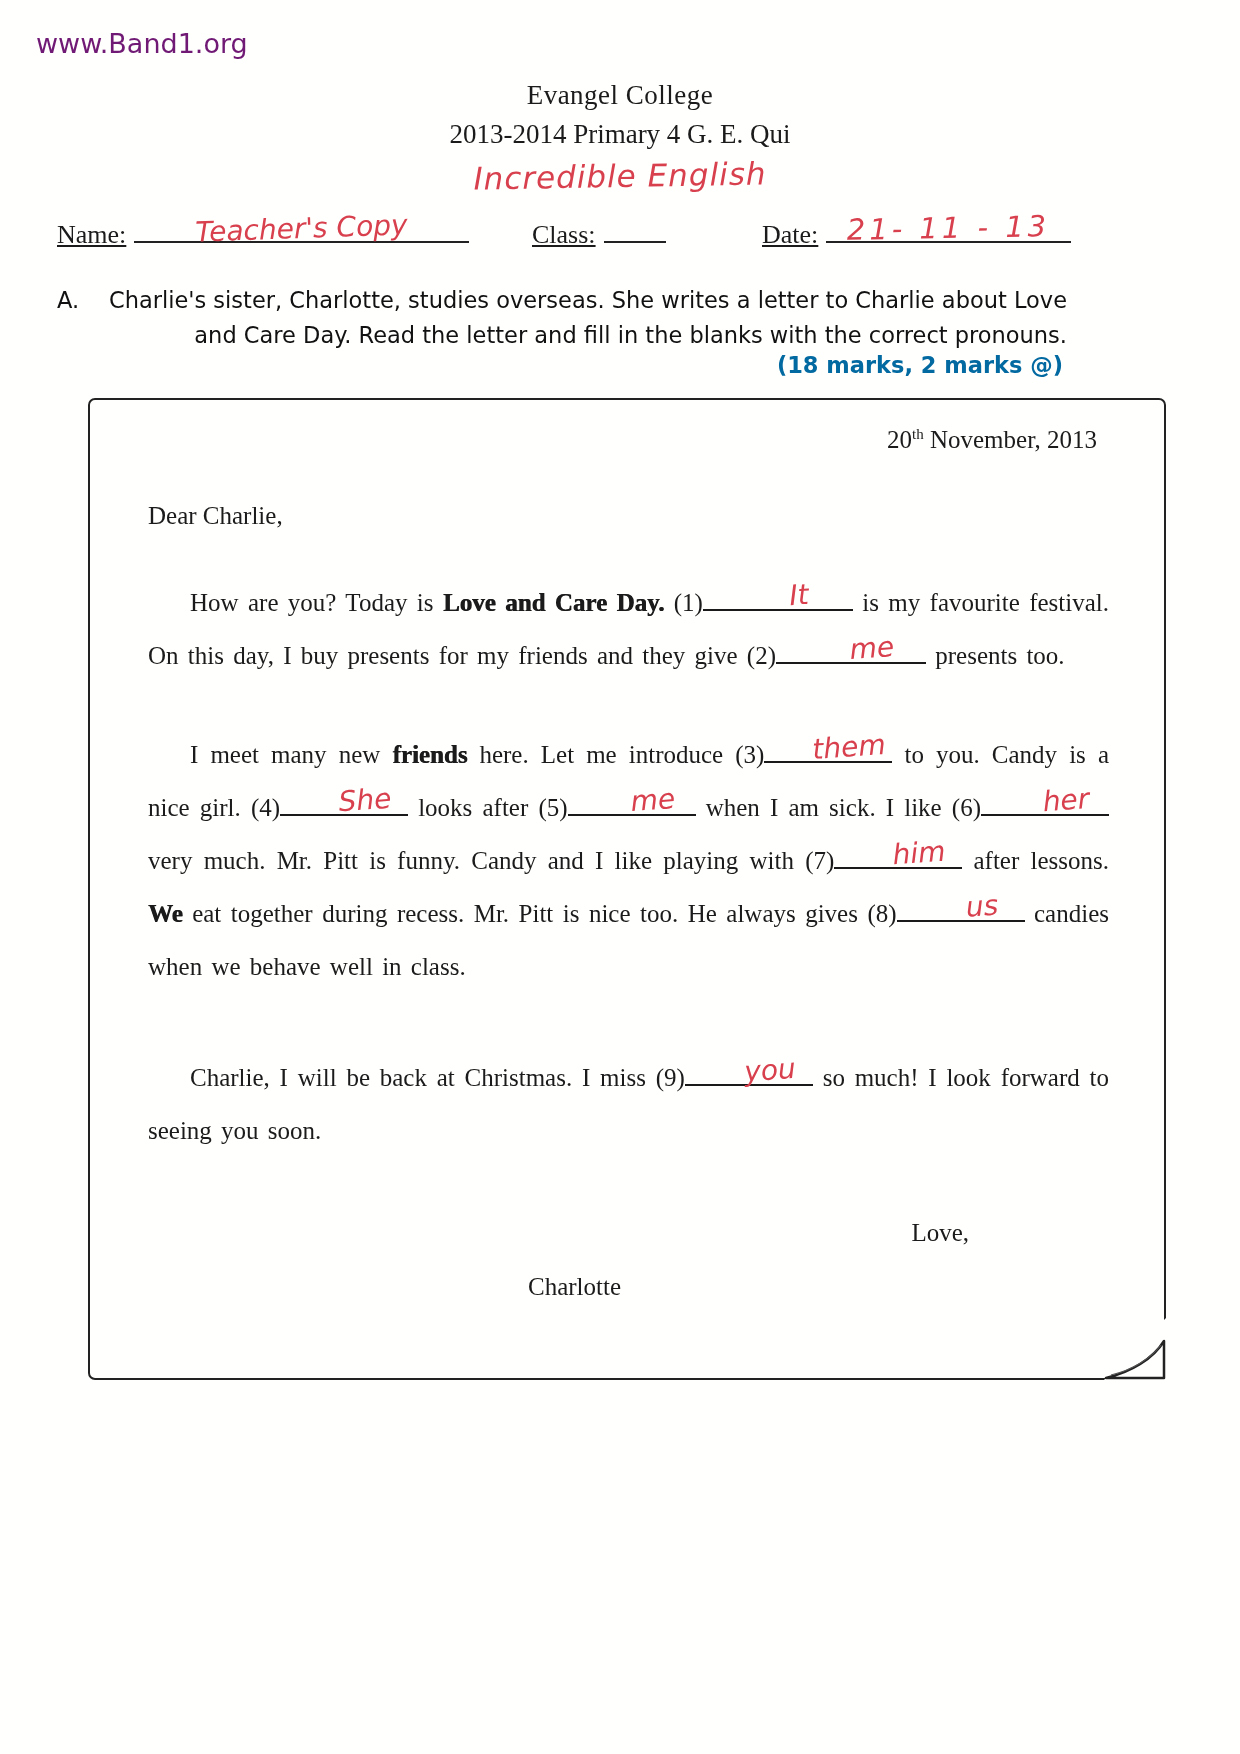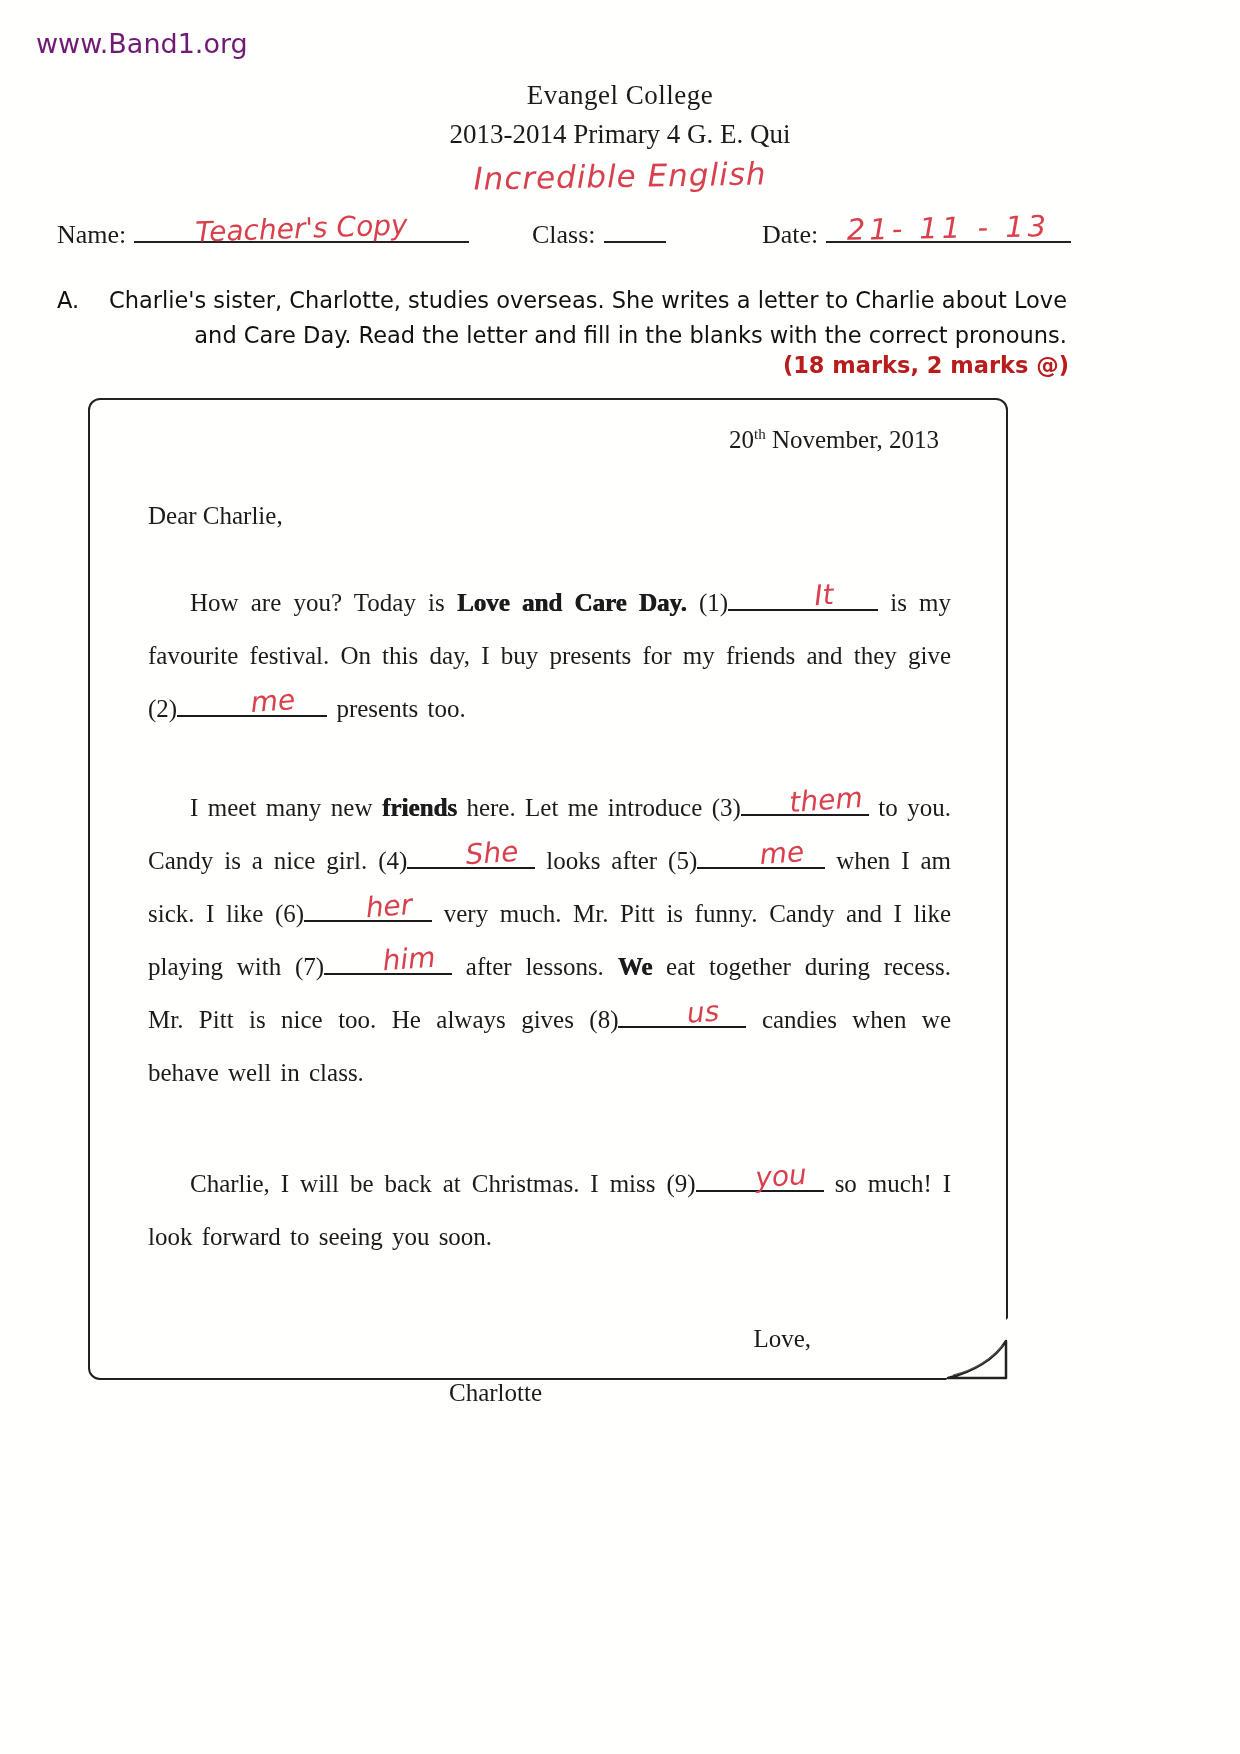--- a/index.html
+++ b/index.html
@@ -27,20 +27,21 @@
     font-style:italic;
     font-size:31px;
     color:#d8404e;
     transform:rotate(-1deg);
     letter-spacing:1px;
   }
   .info-row {
     position:absolute; top:215px; left:57px; right:60px;
     display:flex; align-items:flex-end;
     font-size:26px;
+    text-decoration:underline;
   }
   .info-name  { flex:0 0 475px; white-space:nowrap; }
   .info-class { flex:0 0 230px; white-space:nowrap; }
   .info-date  { flex:1; white-space:nowrap; }
   .u-line {
     display:inline-block; position:relative;
     height:28px; border-bottom:2px solid #222;
     vertical-align:baseline; margin-left:8px;
   }
   .name-line  { width:335px; }
@@ -59,28 +60,28 @@
 
   .section-head {
     position:absolute; top:283px; left:57px; width:1010px;
     display:flex;
     font-family:"DejaVu Sans", sans-serif;
     font-size:22.5px; line-height:1.55; color:#111;
   }
   .sec-label { flex:0 0 36px; }
   .sec-text  { flex:1;text-align:right; }
   .marks {
-    position:absolute; top:352px; right:171px;
+    position:absolute; top:352px; right:177px;
     font-family:"DejaVu Sans", sans-serif;
-    font-size:22.5px; font-weight:bold; color:#b91c1c;
+    font-size:22.5px; font-weight:bold; color:#0369a1;
   }
 
   .letter-box {
-    position:absolute; top:398px; left:88px; width:920px; height:982px;
-    border:2.5px solid #222; border-radius:12px;
+    position:absolute; top:398px; left:88px; width:1078px; height:982px;
+    border:2.5px solid #222; border-radius:7px;
     padding:26px 55px 20px 58px;
     font-size:25px;
   }
   .letter-date { text-align:right; margin-right:12px; font-size:25px; }
   .letter-date sup { font-size:15px; }
   .salutation { margin-top:48px; font-size:25px; }
   .para {
     margin-top:46px;
     text-indent:42px;
     text-align:justify;

